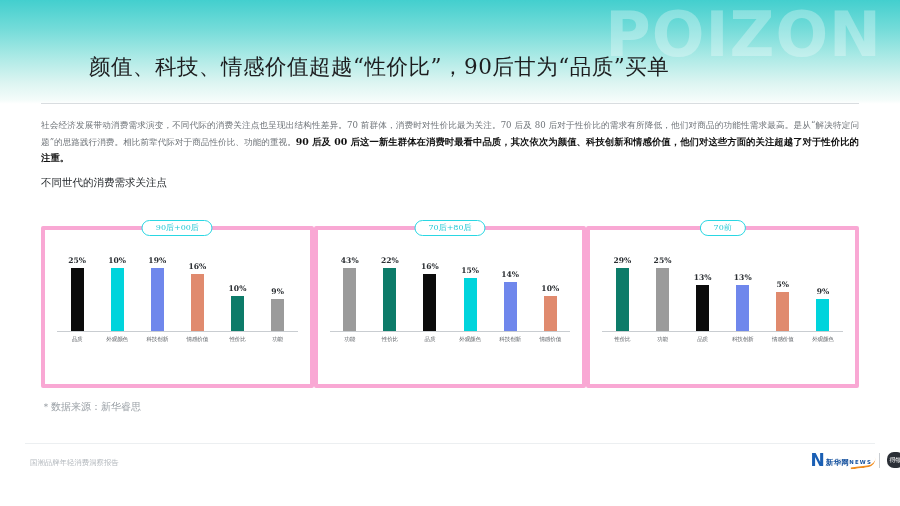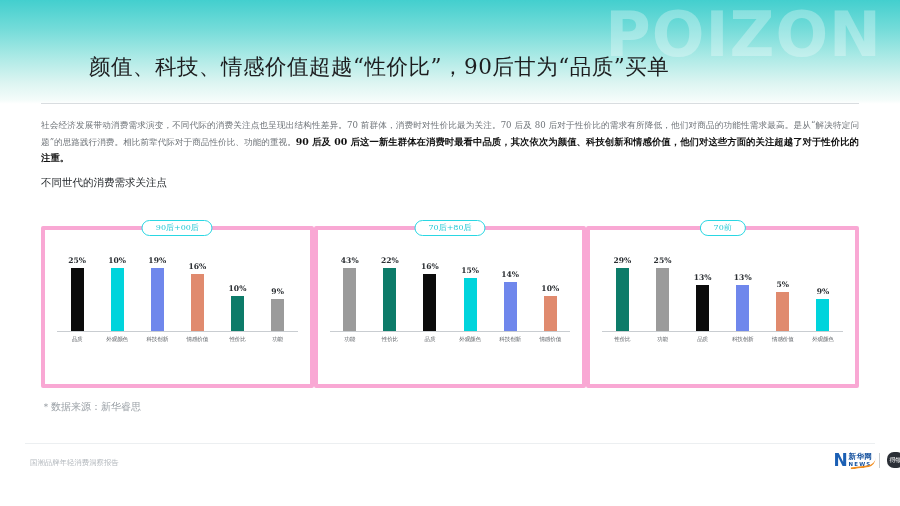--- a/index.html
+++ b/index.html
@@ -128,21 +128,21 @@
   }
   .footer-logo{
     position:absolute;right:28px;top:452px;
     display:flex;align-items:center;gap:7px;
   }
   .xh-logo{position:relative;display:flex;align-items:flex-end;gap:1px;}
   .xh-n{
     font-family:"DejaVu Sans",sans-serif;font-weight:bold;
     font-size:17px;color:#1a5fb4;line-height:14px;
   }
-  .xh-txt{display:flex;flex-direction:column;line-height:1;justify-content:space-between;}
+  .xh-txt{display:flex;flex-direction:row;line-height:1;justify-content:space-between;}
   .xh-cn{
     font-family:"DejaVu Serif","Liberation Serif",serif;
     font-weight:bold;font-size:7.6px;color:#15519e;letter-spacing:0.2px;
   }
   .xh-en{
     font-family:"DejaVu Sans",sans-serif;font-weight:bold;
     font-size:5.4px;color:#15519e;letter-spacing:1.2px;margin-top:1px;
   }
   .xh-swoosh{
     position:absolute;right:-4px;bottom:-1px;width:26px;height:7px;

